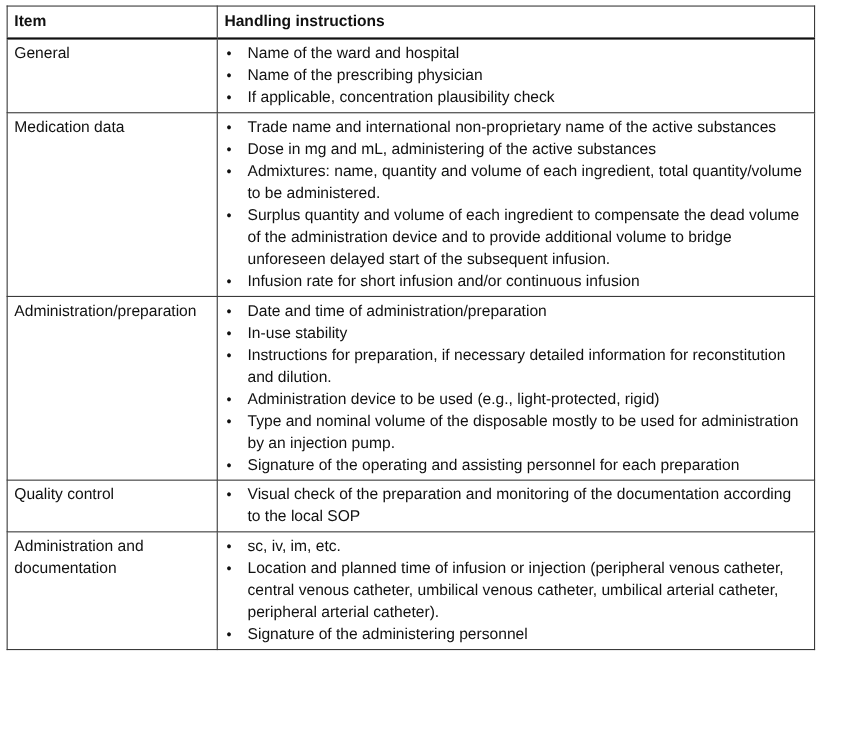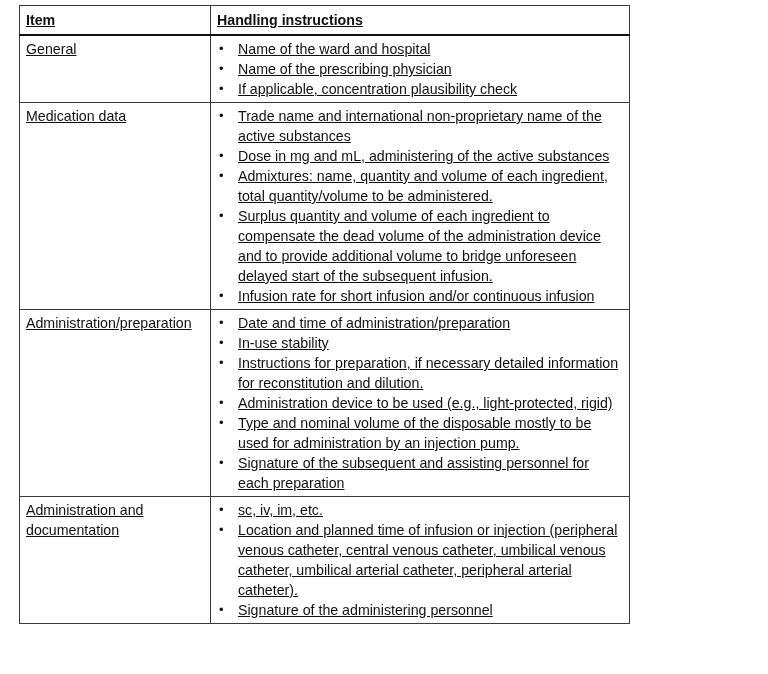--- a/index.html
+++ b/index.html
@@ -1,25 +1,24 @@
 <!DOCTYPE html>
 <html><head>
 <meta charset="utf-8">
 <style>
   html, body { margin: 0; padding: 0; background: #ffffff; }
   body { width: 768px; height: 674px; overflow: hidden; }
   .doc-table {
-    position: absolute; left: 19px; top: 5px;
-    width: 611px;
+    position: absolute; left: 6px; top: 5px;
+    width: 735px;
     border-collapse: collapse;
     font-family: "Liberation Sans", sans-serif;
     font-size: 14.2px;
     color: #111111;
     line-height: 20px;
-    text-decoration: underline;
   }
   .doc-table td, .doc-table th {
     border: 1px solid #3a3a3a;
     vertical-align: top;
     text-align: left;
     padding: 3px 6px 3px 6px;
   }
   .doc-table th { font-weight: bold; padding-top: 4px; padding-bottom: 4px; }
   .doc-table thead tr { border-bottom: 2px solid #111; }
   .doc-table thead th { border-bottom: 2px solid #111; }
@@ -66,21 +65,29 @@
       </tr>
       <tr>
         <td class="col-item">Administration/preparation</td>
         <td>
           <ul class="bullets">
             <li><span class="bullet">•</span><span>Date and time of administration/preparation</span></li>
             <li><span class="bullet">•</span><span>In-use stability</span></li>
             <li><span class="bullet">•</span><span>Instructions for preparation, if necessary detailed information for reconstitution and dilution.</span></li>
             <li><span class="bullet">•</span><span>Administration device to be used (e.g., light-protected, rigid)</span></li>
             <li><span class="bullet">•</span><span>Type and nominal volume of the disposable mostly to be used for administration by an injection pump.</span></li>
-            <li><span class="bullet">•</span><span>Signature of the subsequent and assisting personnel for each preparation</span></li>
+            <li><span class="bullet">•</span><span>Signature of the operating and assisting personnel for each preparation</span></li>
+          </ul>
+        </td>
+      </tr>
+      <tr>
+        <td class="col-item">Quality control</td>
+        <td>
+          <ul class="bullets">
+            <li><span class="bullet">•</span><span>Visual check of the preparation and monitoring of the documentation according to the local SOP</span></li>
           </ul>
         </td>
       </tr>
       <tr>
         <td class="col-item">Administration and documentation</td>
         <td>
           <ul class="bullets">
             <li><span class="bullet">•</span><span>sc, iv, im, etc.</span></li>
             <li><span class="bullet">•</span><span>Location and planned time of infusion or injection (peripheral venous catheter, central venous catheter, umbilical venous catheter, umbilical arterial catheter, peripheral arterial catheter).</span></li>
             <li><span class="bullet">•</span><span>Signature of the administering personnel</span></li>

